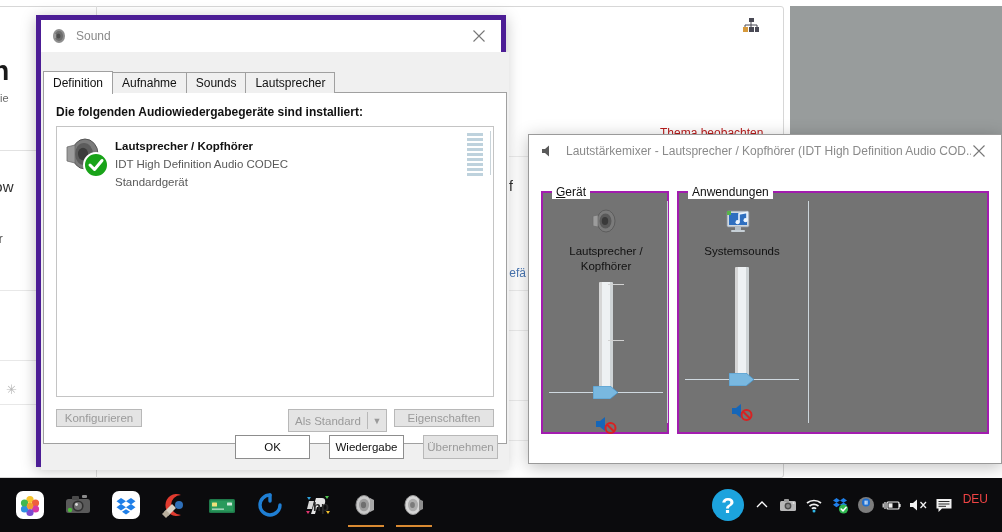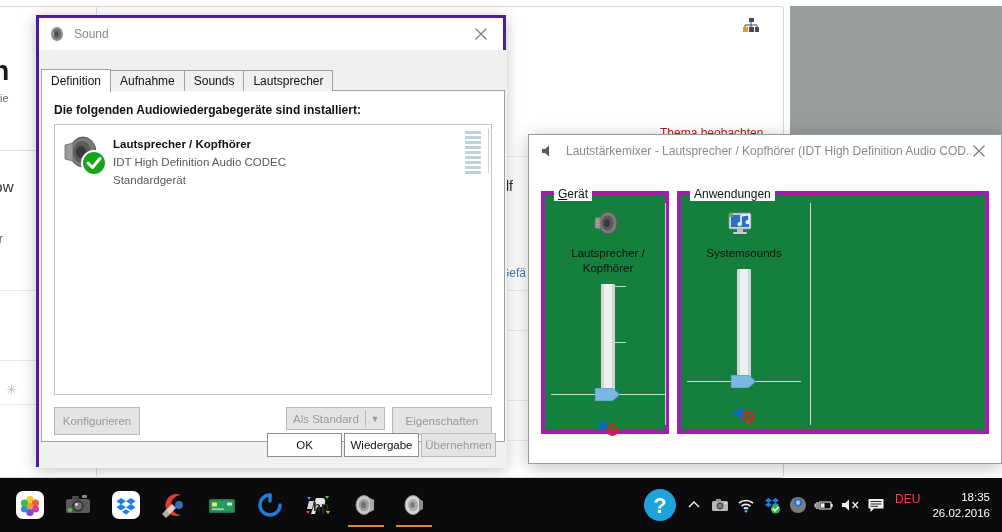--- a/index.html
+++ b/index.html
@@ -112,21 +112,21 @@
   .bg-left-col-line {
     position: absolute; left: 96px; top: 6px;
     width: 1px; height: 472px; background: #dedede;
   }
 
   
   .sound-dlg {
     position: absolute; left: 36px; top: 15px;
     width: 470px; height: 452px;
     background: #ec4899;
-    border: 3px solid #4c1d95;
+    border: 5px solid #4c1d95;
     box-shadow: 0 3px 14px rgba(0,0,0,0.25);
   }
   .sound-titlebar {
     position: relative;
     height: 32px;
     background: #ffffff;
     display: flex; align-items: center;
   }
   .sound-title-icon {
     width: 16px; height: 16px; margin-left: 10px; flex: none;
@@ -208,21 +208,21 @@
   .vu-sep {
     position: absolute; right: 2px; top: 4px;
     width: 1px; height: 44px; background: #c9d4da;
   }
 
   .panel-btn-row {
     position: absolute; left: 12px; top: 316px;
     width: 438px; height: 24px;
   }
   .btn {
-    height: 28px;
+    height: 18px;
     font-size: 11.5px;
     font-family: "Liberation Sans", sans-serif;
     border: 1px solid #b8b8b8;
     background: #e4e4e4;
     color: #9a9a9a;
     display: inline-flex; align-items: center; justify-content: center;
     cursor: default;
     padding: 0 10px;
   }
   .btn.enabled {
@@ -246,21 +246,21 @@
   .split-divider { width: 1px; background: #b8b8b8; margin: 2px 0; }
   .split-arrow {
     width: 18px;
     display: flex; align-items: center; justify-content: center;
     color: #9a9a9a; font-size: 9px;
   }
   .btn-eigen { position: absolute; left: 338px; top: 0; width: 100px; }
 
   .dlg-btn-row {
     position: absolute; right: 11px; bottom: 11px;
-    display: flex; gap: 2px; text-align: right;
+    display: flex; gap: 19px; text-align: right;
   }
   .dlg-btn { width: 75px; height: 24px; }
 
   
   .mixer {
     position: absolute; left: 528px; top: 134px;
     width: 474px; height: 330px;
     background: #f0f0f0;
     border: 1px solid #9a9a9a;
     box-shadow: 0 3px 16px rgba(0,0,0,0.25);
@@ -281,22 +281,22 @@
     width: 44px; height: 31px;
     display: flex; align-items: center; justify-content: center;
   }
   .mixer-body {
     position: absolute; left: 0; top: 32px;
     width: 472px; height: 296px;
     background: #ffffff;
   }
   .group {
     position: absolute;
-    border: 4px solid #a21caf;
-    background: #15803d;
+    border: 2px solid #a21caf;
+    background: #737373;
   }
   .group-title {
     position: absolute; top: -8px; left: 9px;
     background: #ffffff;
     padding: 0 4px;
     font-size: 12px; color: #111;
   }
   .group-title u { text-decoration: underline; }
   .group-device { left: 12px; top: 24px; width: 128px; height: 243px; }
   .group-apps   { left: 148px; top: 24px; width: 312px; height: 243px; }
@@ -817,21 +817,17 @@
 
       <div class="tray-item">
         <svg viewBox="0 0 18 18" width="18" height="18">
           <path d="M1.5 3 L16.5 3 L16.5 12.5 L7 12.5 L3.5 16 L3.5 12.5 L1.5 12.5 Z" fill="#f0f0f0"></path>
           <path d="M3.5 5.5 L14.5 5.5 M3.5 8 L14.5 8 M3.5 10.3 L11 10.3" stroke="#2a2a2a" stroke-width="1"></path>
         </svg>
       </div>
 
       <div class="tray-lang">DEU</div>
 
-      <div class="clock">
-        <div>18:35</div>
-        <div>26.02.2016</div>
-      </div>
 
     </div>
   </div>
 
 </div>
 
 </body></html>

